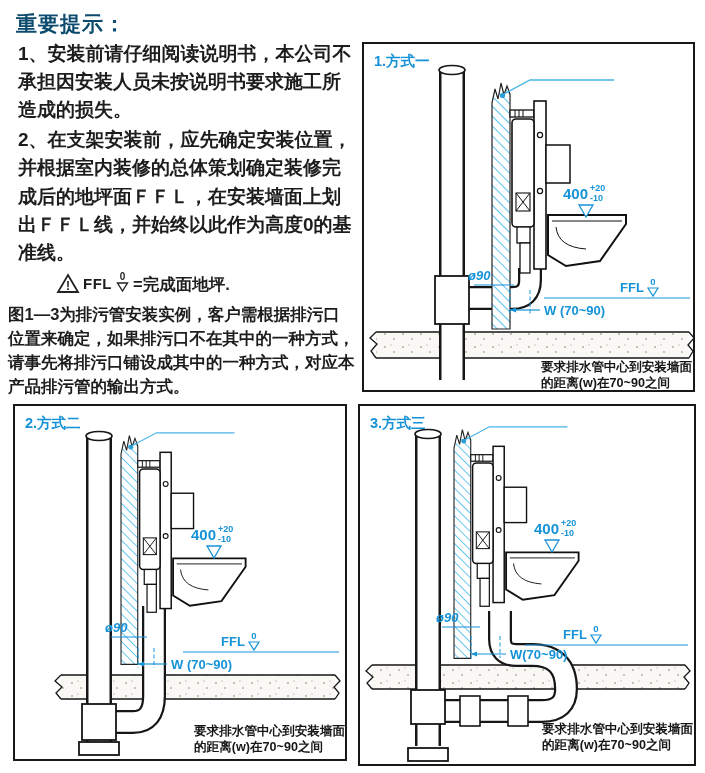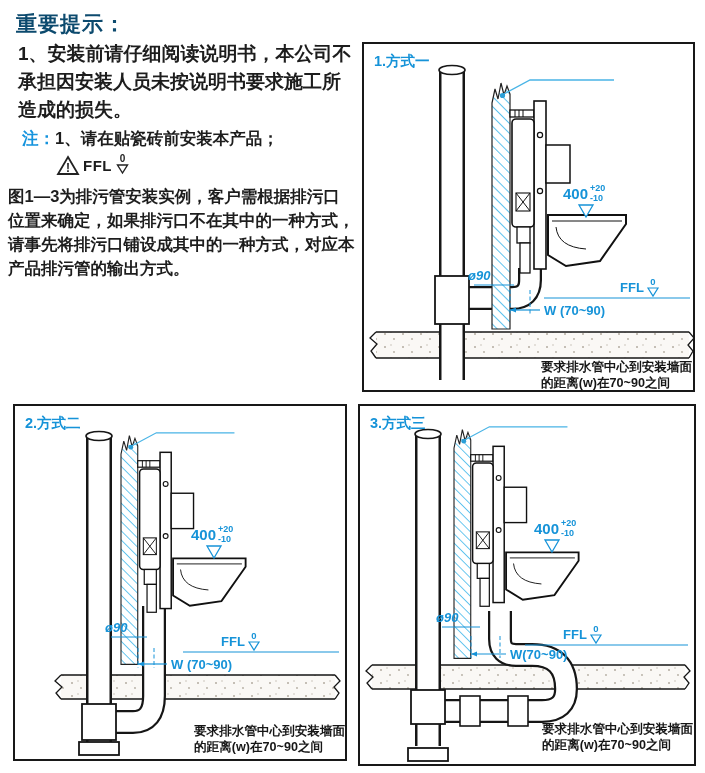--- a/index.html
+++ b/index.html
@@ -66,32 +66,33 @@
       <polygon points="56,138 134,138 134,147 108,184 74,189 56,178" fill="#fff" stroke="#111" stroke-width="2"></polygon>
       <line x1="60" y1="144" x2="130" y2="144" stroke="#111" stroke-width="1"></line>
       <path d="M64,150 Q66,170 94,172" fill="none" stroke="#111" stroke-width="1"></path>
     </g>
   </defs>
 </svg>
 
 <div class="notice">
   <div class="n-title">重要提示：</div>
   <p class="n-p">1、安装前请仔细阅读说明书，本公司不承担因安装人员未按说明书要求施工所造成的损失。</p>
+  <p class="n-p">2、在支架安装前，应先确定安装位置，并根据室内装修的总体策划确定装修完成后的地坪面ＦＦＬ，在安装墙面上划出ＦＦＬ线，并始终以此作为高度0的基准线。</p>
   <div class="n-note">
-    <div class="row1"><span class="blue">注：</span><span>1、请在贴瓷砖前安装本产品；</span></div>
     <div class="n-formula">
       <svg width="24" height="21" viewBox="0 0 24 21">
         <polygon points="12,2 22,19 2,19" fill="none" stroke="#222" stroke-width="1.8"></polygon>
         <text x="12" y="16.5" font-size="12" text-anchor="middle" fill="#222">!</text>
       </svg>
       <span class="ffl-word">FFL</span>
       <svg width="15" height="25" viewBox="0 0 15 25">
         <text x="7.5" y="9" font-size="10" text-anchor="middle" fill="#222">0</text>
         <polygon points="2.5,12 12.5,12 7.5,20" fill="none" stroke="#222" stroke-width="1.4"></polygon>
       </svg>
+      <span>=完成面地坪.</span>
     </div>
   </div>
   <p class="n-close">图1—3为排污管安装实例，客户需根据排污口位置来确定，如果排污口不在其中的一种方式，请事先将排污口铺设成其中的一种方式，对应本产品排污管的输出方式。</p>
 </div>
 
 <div class="box" id="box1">
 <svg viewBox="0 0 329 346">
 
   <rect x="10" y="288" width="316" height="26" fill="url(#stip)"></rect>
   <path d="M12,288 H325 M12,314 H325" class="pipe-b" stroke-width="1.6"></path>

